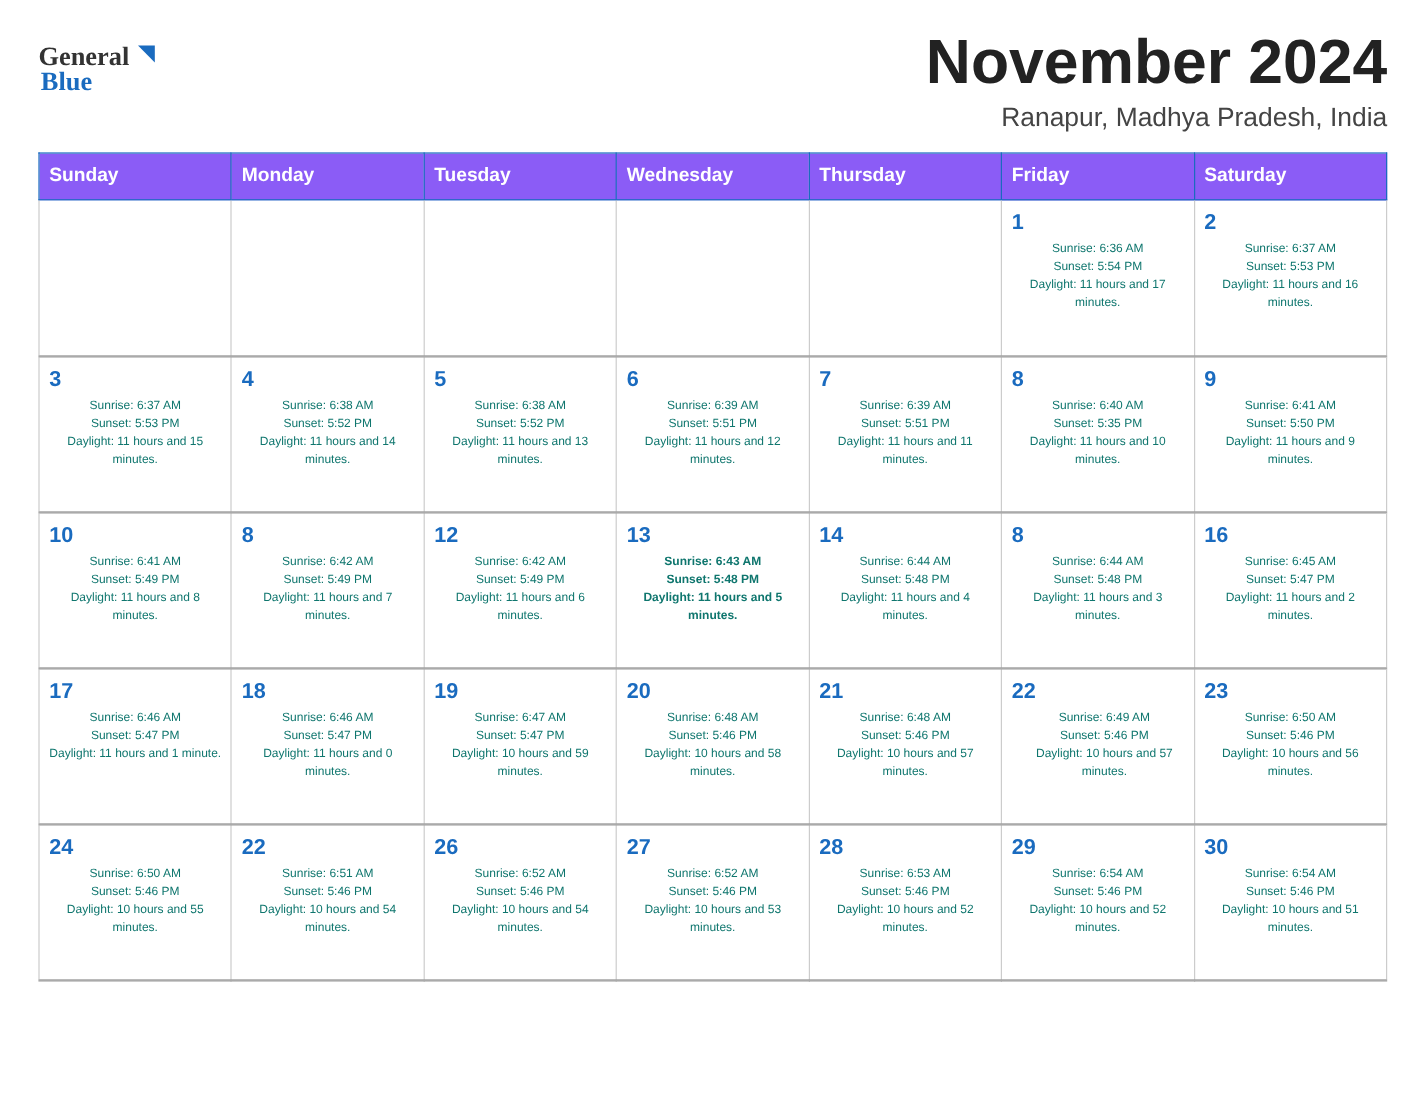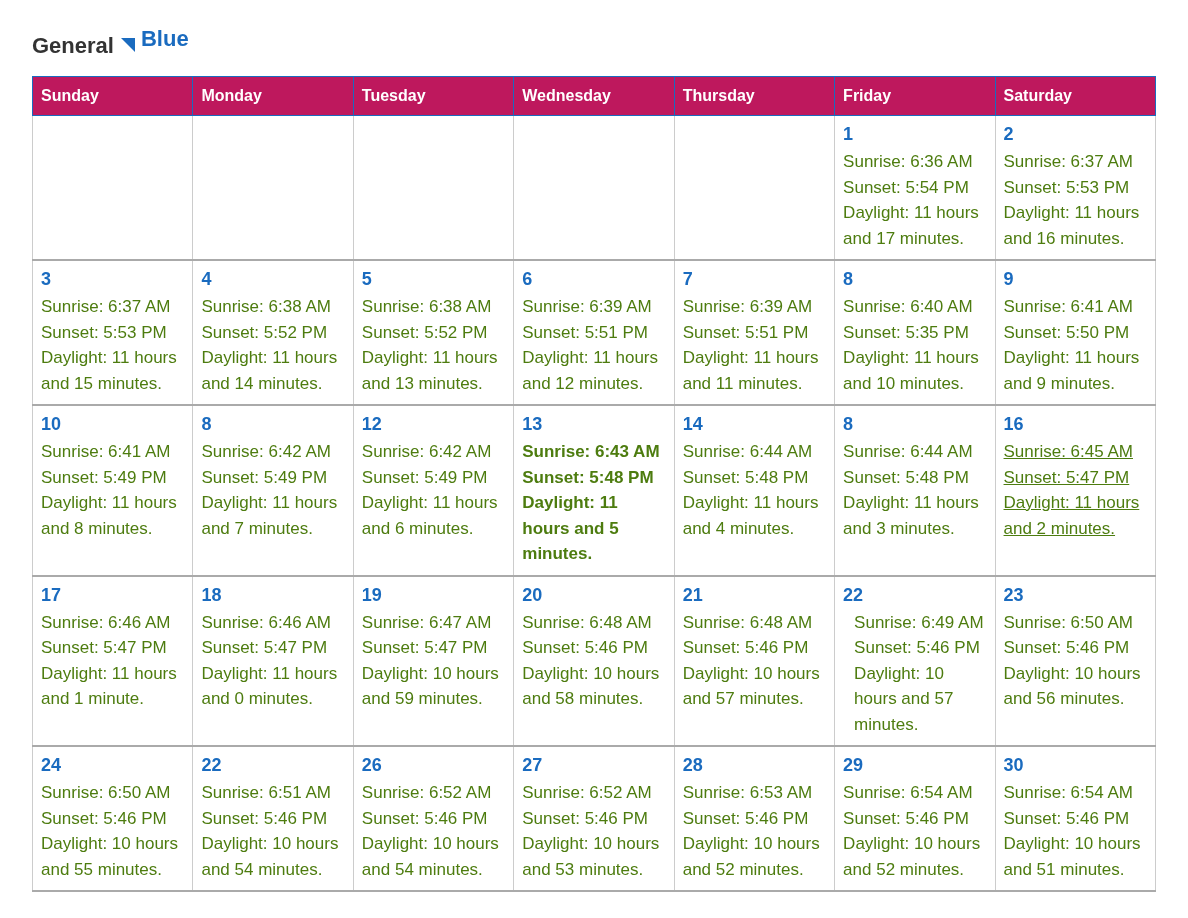--- a/index.html
+++ b/index.html
@@ -45,21 +45,21 @@
       font-size: 22px;
       color: #444;
       margin-top: 4px;
     }
     table {
       width: 100%;
       border-collapse: collapse;
       table-layout: fixed;
     }
     thead tr th {
-      background-color: #be185d;
+      background-color: #8b5cf6;
       color: #fff;
       font-size: 16px;
       font-weight: bold;
       padding: 10px 8px;
       text-align: left;
       border: 1px solid #1a6bbf;
     }
     tbody tr td {
       vertical-align: top;
       padding: 8px 8px;
@@ -70,47 +70,52 @@
       width: 14.28%;
     }
     .day-number {
       font-size: 18px;
       font-weight: bold;
       color: #1a6bbf;
       margin-bottom: 4px;
       display: block;
     }
     .day-info {
-      font-size: 17px;
+      font-size: 10px;
       line-height: 1.5;
-      color: #4d7c0f;
+      color: #0f766e;
+      text-align: center;
     }
     tbody tr td.empty {
       background: #fff;
     }
     tbody tr {
       border-bottom: 2px solid #aaa;
     }
   </style>
 </head>
 <body>
 
 <div class="header">
   <div class="logo">
-    <div style="display:flex; flex-direction:row; align-items:flex-start;">
+    <div style="display:flex; flex-direction:column; align-items:flex-start;font-family:Liberation Serif, serif;">
       <div style="display:flex; align-items:center;">
         <span class="logo-text-general">General</span>
         <div style="display:inline-block; margin-left:3px; margin-top:2px;">
           <svg width="22" height="22" viewBox="0 0 22 22">
             <polygon points="4,4 18,4 18,18" fill="#1a6bbf"></polygon>
           </svg>
         </div>
       </div>
       <span class="logo-text-blue" style="margin-top:-6px; margin-left:2px;">Blue</span>
     </div>
+  </div>
+  <div class="title-area">
+    <div class="month-title">November 2024</div>
+    <div class="location">Ranapur, Madhya Pradesh, India</div>
   </div>
 </div>
 
 <table>
   <thead>
     <tr>
       <th>Sunday</th>
       <th>Monday</th>
       <th>Tuesday</th>
       <th>Wednesday</th>
@@ -215,21 +220,21 @@
 Daylight: 11 hours and 4 minutes.</div>
         </td>
         <td>
           <span class="day-number">8</span>
           <div class="day-info" style="white-space: pre-line;">Sunrise: 6:44 AM
 Sunset: 5:48 PM
 Daylight: 11 hours and 3 minutes.</div>
         </td>
         <td>
           <span class="day-number">16</span>
-          <div class="day-info" style="white-space: pre-line; text-decoration: underline;">Sunrise: 6:45 AM
+          <div class="day-info" style="white-space: pre-line;">Sunrise: 6:45 AM
 Sunset: 5:47 PM
 Daylight: 11 hours and 2 minutes.</div>
         </td>
       </tr>
       <tr>
         <td>
           <span class="day-number">17</span>
           <div class="day-info" style="white-space: pre-line;">Sunrise: 6:46 AM
 Sunset: 5:47 PM
 Daylight: 11 hours and 1 minute.</div>

